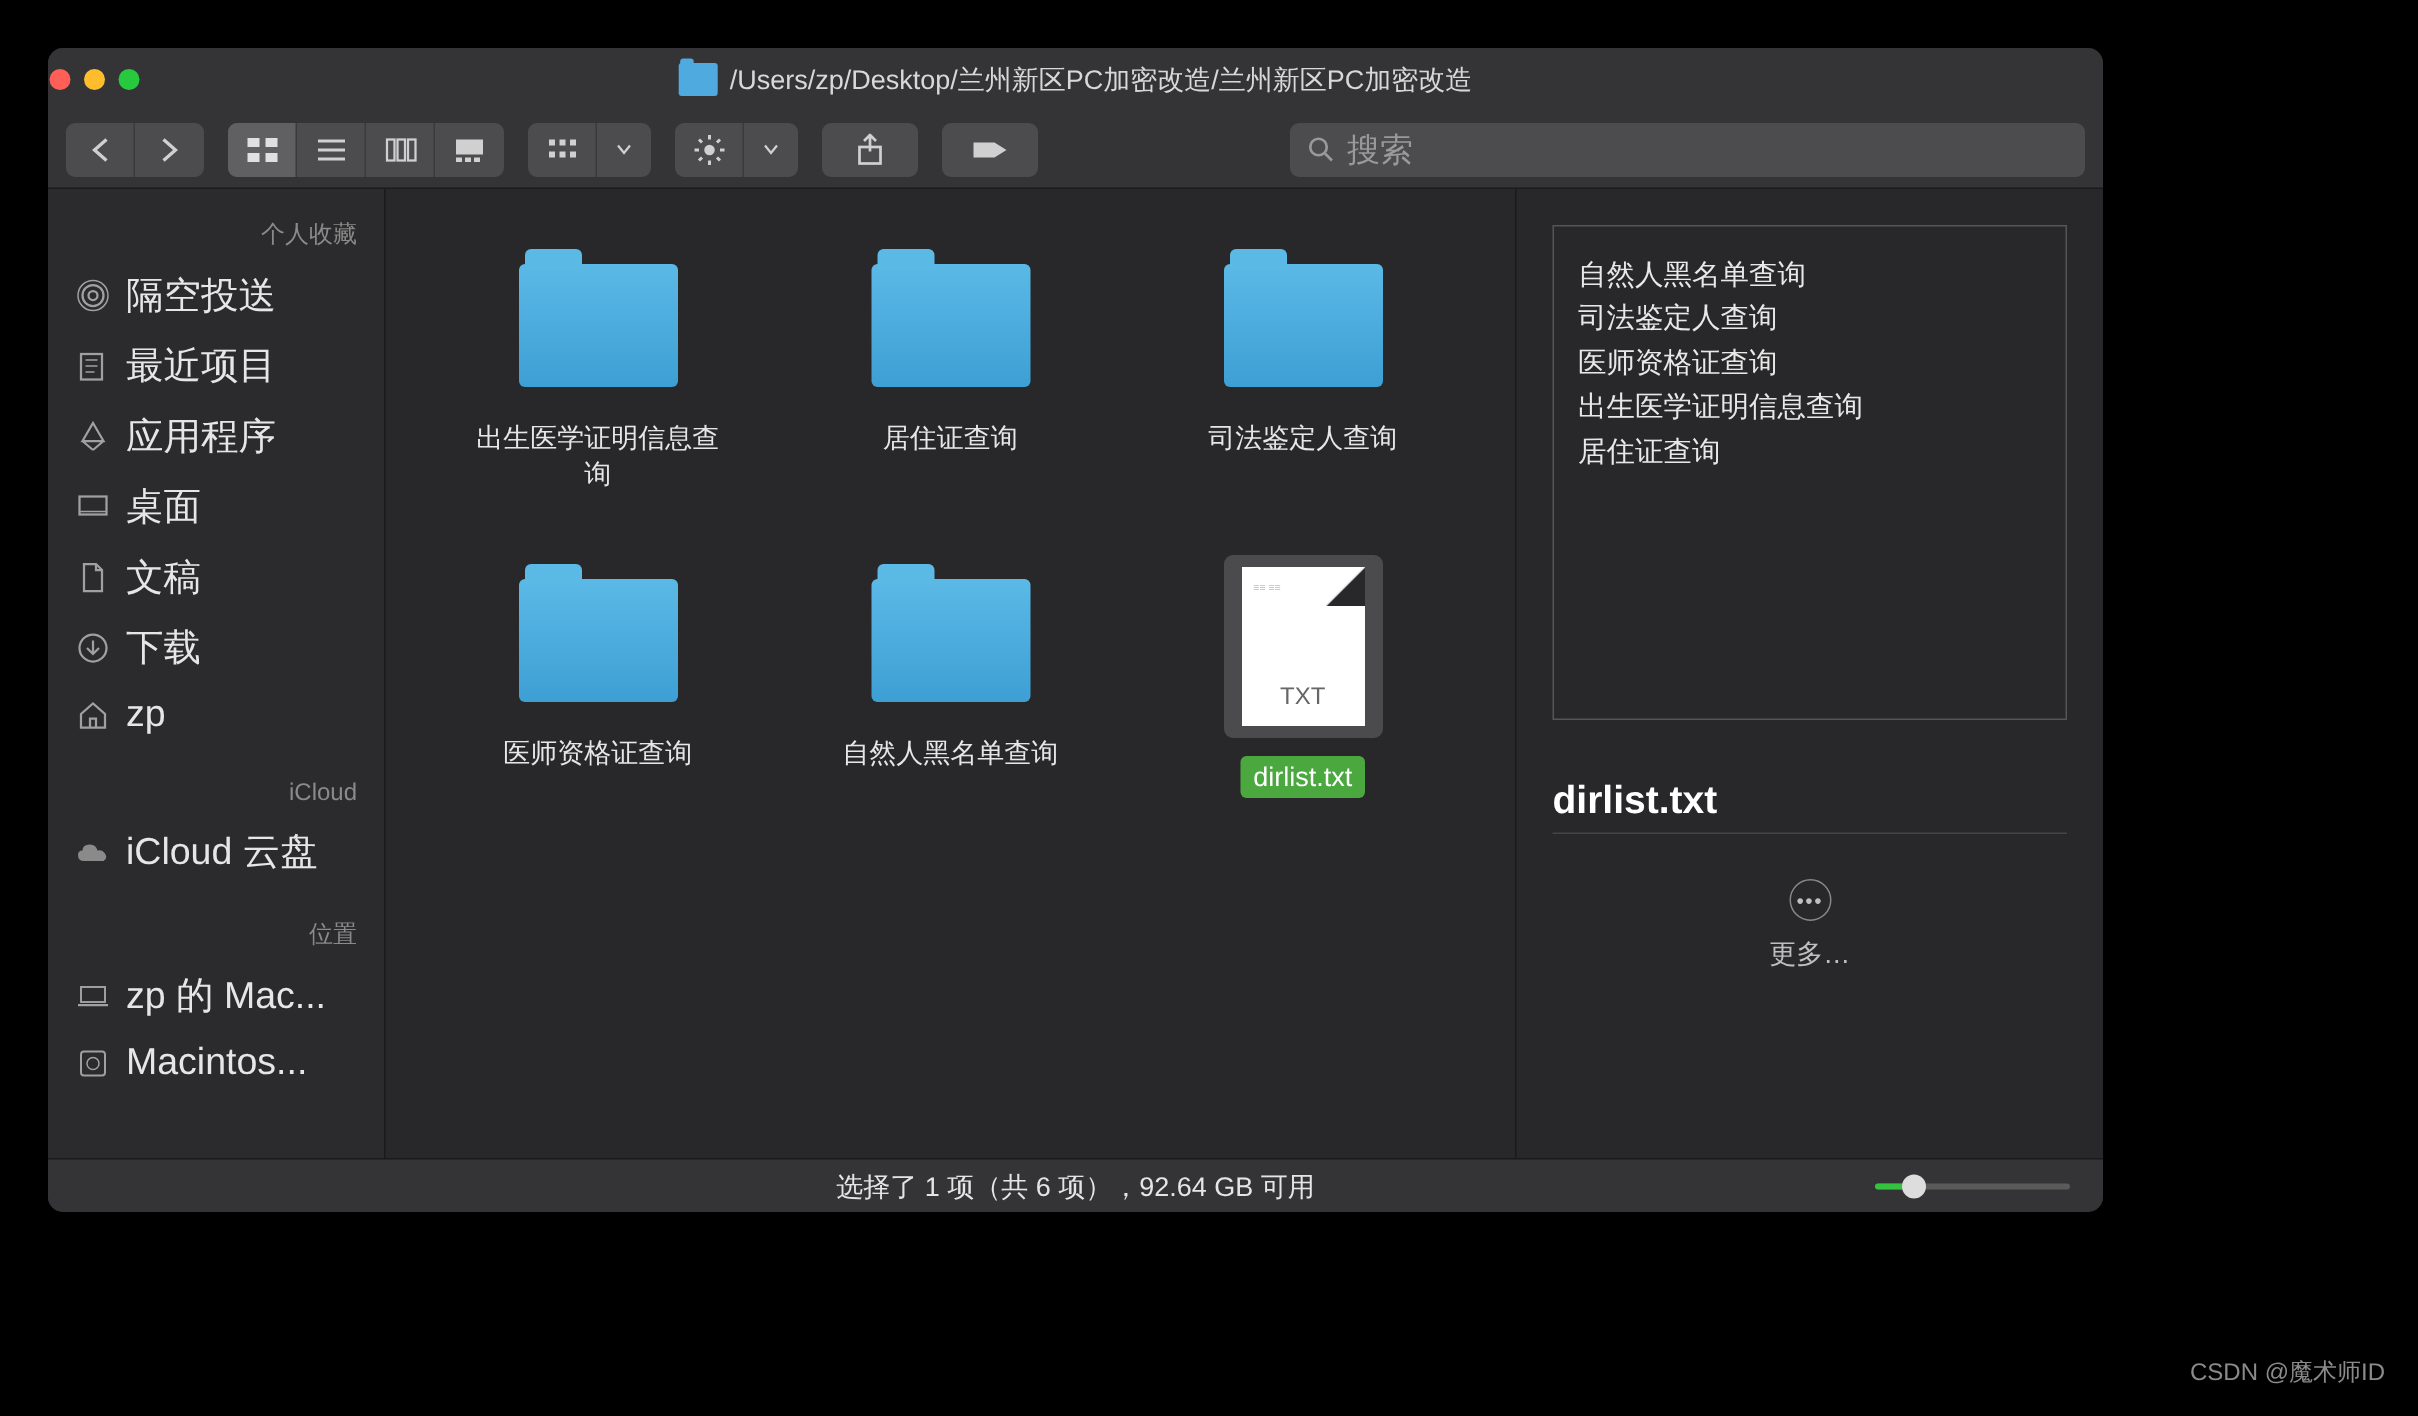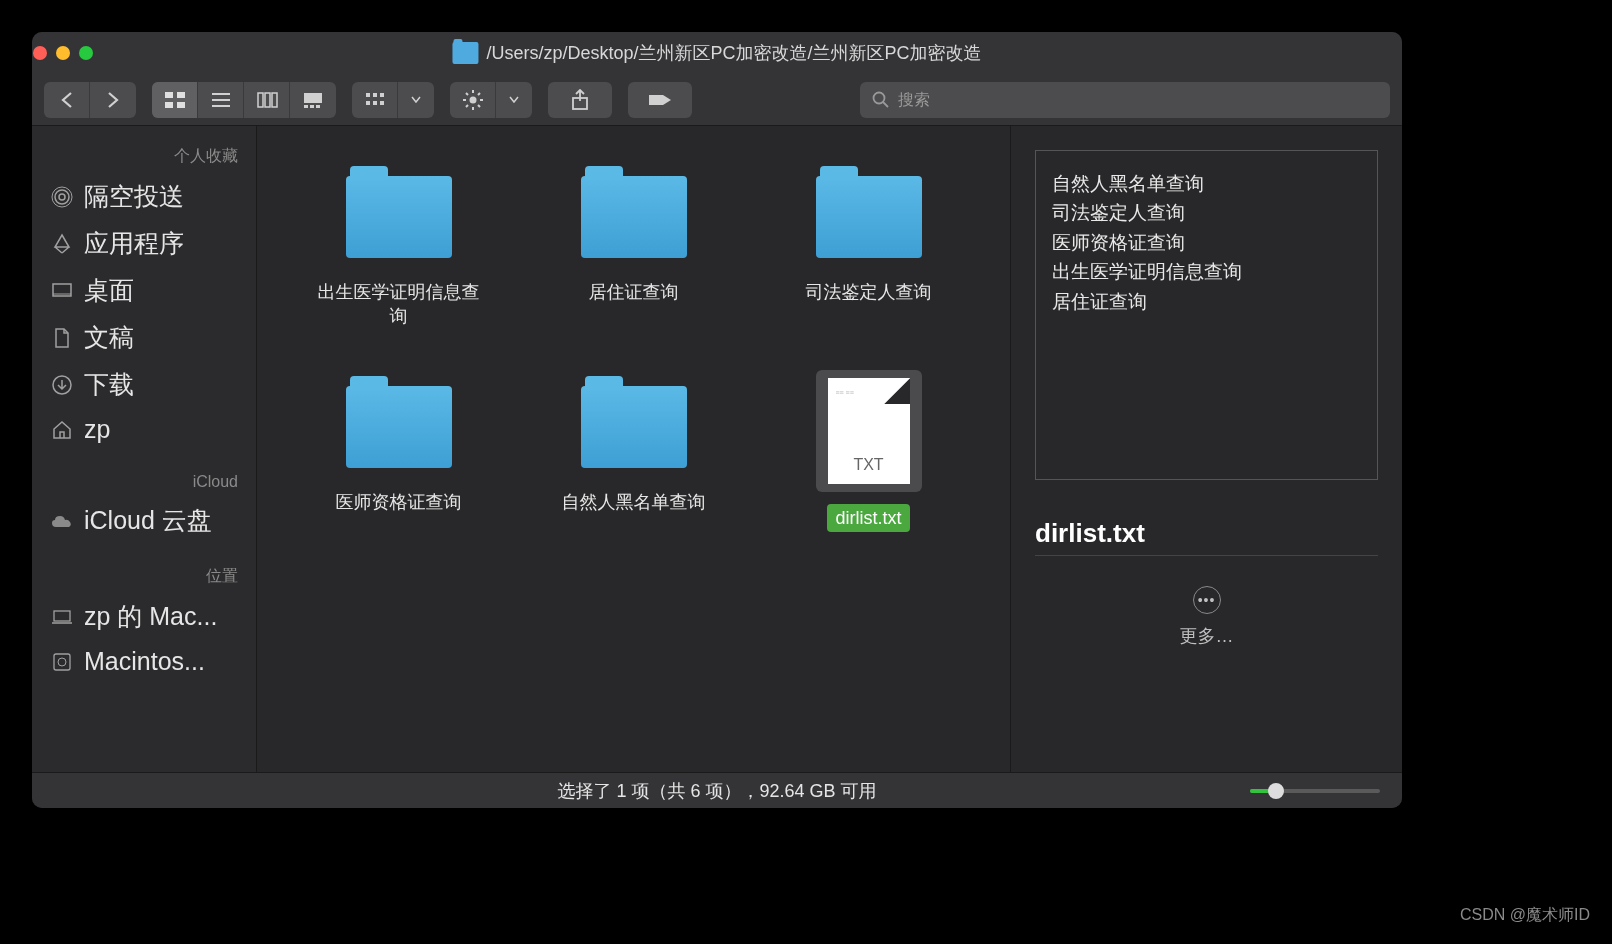--- a/index.html
+++ b/index.html
@@ -108,21 +108,21 @@
   gap: 8px;
   color: #999;
   max-width: 530px;
   margin-left: auto;
 }
 .search-box input {
   background: transparent;
   border: none;
   outline: none;
   color: #e0e0e0;
-  font-size: 16px;
+  font-size: 22px;
   flex: 1;
 }
 .search-box input::placeholder { color: #999; }
 
 .body-area {
   display: flex;
   flex: 1;
   min-height: 0;
 }
 .sidebar {
@@ -453,20 +453,31 @@
       <div class="sb-header">个人收藏</div>
       <div class="sb-item">
         <span class="sb-icon">
             <svg width="22" height="22" viewBox="0 0 22 22">
               <circle cx="11" cy="11" r="3" fill="none" stroke="#a0a0a0" stroke-width="1.5"></circle>
               <circle cx="11" cy="11" r="7" fill="none" stroke="#a0a0a0" stroke-width="1.5"></circle>
               <circle cx="11" cy="11" r="10" fill="none" stroke="#a0a0a0" stroke-width="1"></circle>
             </svg>
           </span>
         <span>隔空投送</span>
+      </div>
+      <div class="sb-item">
+        <span class="sb-icon">
+            <svg width="22" height="22" viewBox="0 0 22 22">
+              <rect x="3" y="3" width="14" height="17" fill="none" stroke="#a0a0a0" stroke-width="1.5"></rect>
+              <line x1="6" y1="7" x2="14" y2="7" stroke="#a0a0a0"></line>
+              <line x1="6" y1="11" x2="14" y2="11" stroke="#a0a0a0"></line>
+              <line x1="6" y1="15" x2="12" y2="15" stroke="#a0a0a0"></line>
+            </svg>
+          </span>
+        <span>最近项目</span>
       </div>
       <div class="sb-item">
         <span class="sb-icon">
             <svg width="22" height="22" viewBox="0 0 22 22">
               <path d="M11 2 L18 14 L4 14 Z M4 14 L11 20 M18 14 L11 20" fill="none" stroke="#a0a0a0" stroke-width="1.5"></path>
             </svg>
           </span>
         <span>应用程序</span>
       </div>
       <div class="sb-item">

